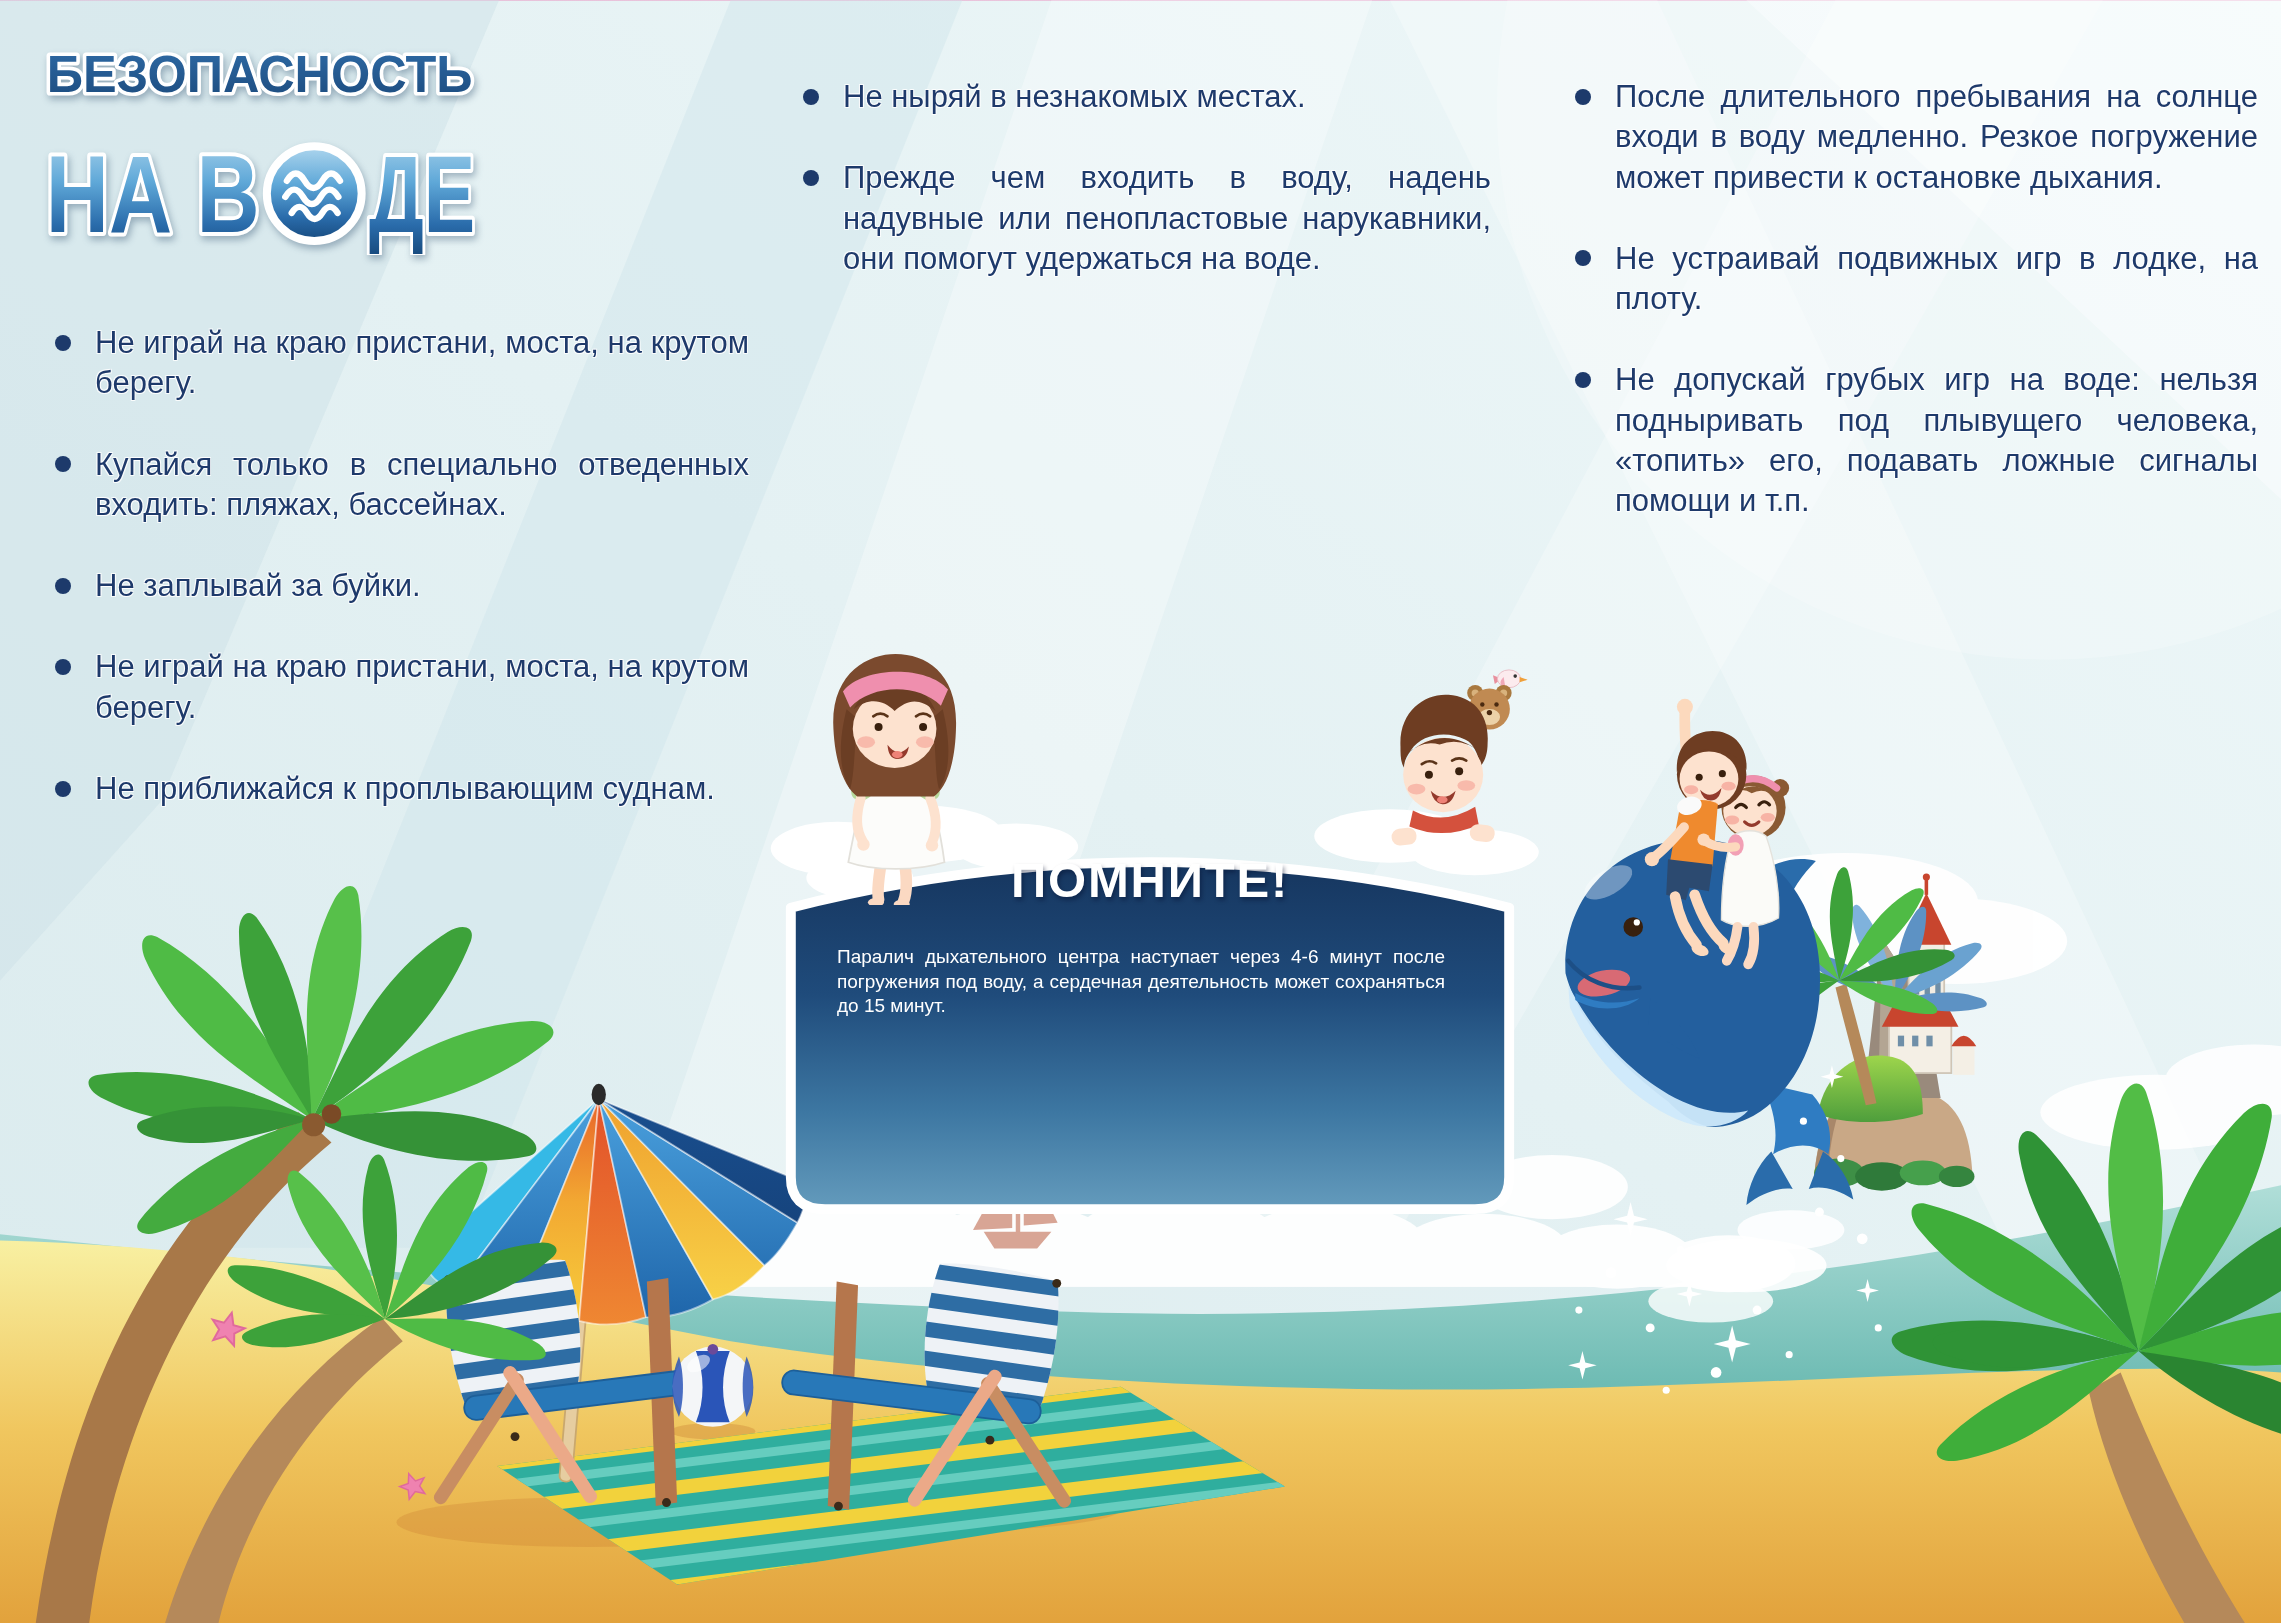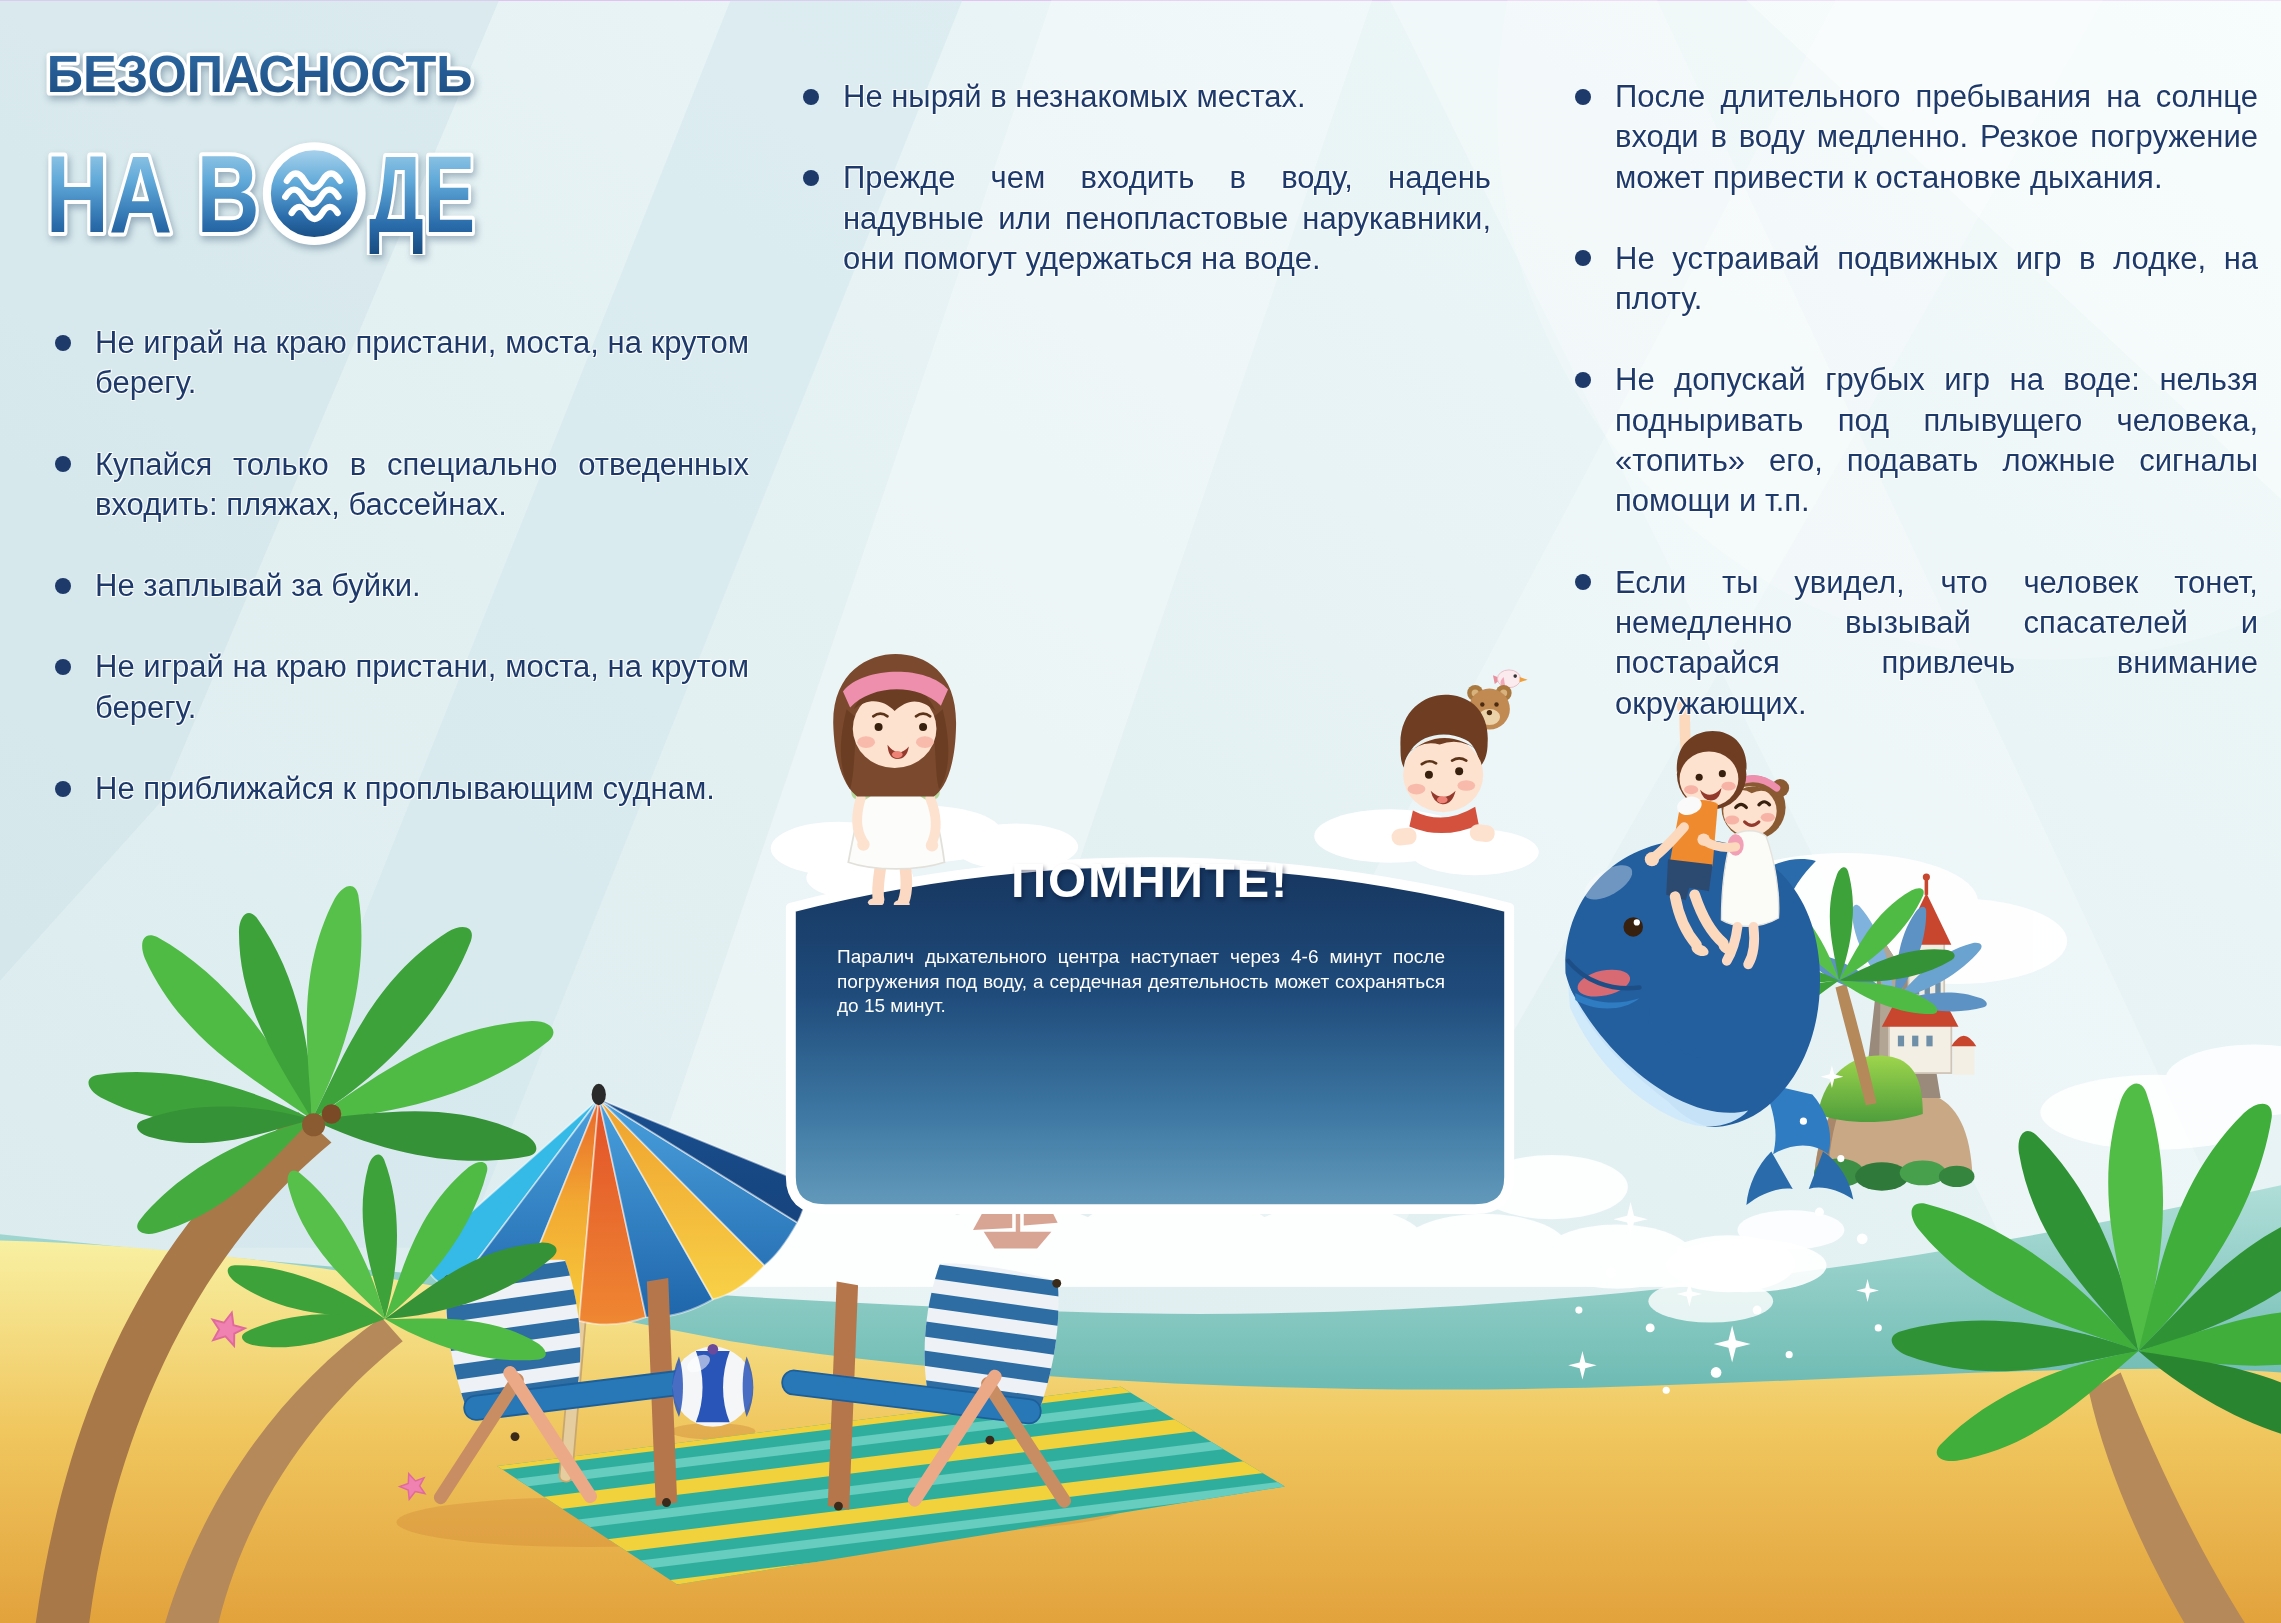--- a/index.html
+++ b/index.html
@@ -1,18 +1,18 @@
 <!DOCTYPE html>
 <html style="font-size:14.3px"><head>
 <meta charset="utf-8">
 <style>
   html,body{margin:0;padding:0;background:#9fb6bd;}
   .poster{
     position:relative;width:2281px;height:1624px;overflow:hidden;
-    font-family:"Liberation Sans",sans-serif;background:#d946ef;
+    font-family:"Liberation Sans",sans-serif;background:#ec4899;
   }
   .layer{position:absolute;left:0;top:0;width:2281px;height:1624px;}
   
   .title-block{position:absolute;left:41px;top:39px;width:438px;height:225px;}
   .title-block svg{filter:drop-shadow(2.7px 4.5px 3.6px rgba(25,60,95,.35));}
   .title-block text{font-family:"Liberation Sans",sans-serif;font-weight:bold;}
   
   ul.rules{position:absolute;margin:0;padding:0;list-style:none;}
   ul.rules li{
     position:relative;padding-left:45px;margin:0 0 41px 0;
@@ -457,21 +457,20 @@
     <li>Не приближайся к проплывающим суднам.</li>
   </ul>
   <ul class="rules col-mid">
     <li>Не ныряй в незнакомых местах.</li>
     <li>Прежде чем входить в воду, надень надувные или пенопластовые нарукавники, они помогут удержаться на воде.</li>
   </ul>
   <ul class="rules col-right">
     <li>После длительного пребывания на солнце входи в воду медленно. Резкое погружение может привести к остановке дыхания.</li>
     <li>Не устраивай подвижных игр в лодке, на плоту.</li>
     <li>Не допускай грубых игр на воде: нельзя подныривать под плывущего человека, «топить» его, подавать ложные сигналы помощи и т.п.</li>
-    <li>Если ты увидел, что человек тонет, немедленно вызывай спасателей и постарайся привлечь внимание окружающих.</li>
   </ul>
 
   <section class="panel">
     <svg class="panel-bg" viewBox="0 0 820 445" preserveAspectRatio="none">
       <defs>
         <linearGradient id="panelG" x1="0" y1="0" x2="0" y2="1">
           <stop offset="0" stop-color="#16365f"></stop>
             <stop offset="0.38" stop-color="#1f4b7b"></stop>
           <stop offset="0.72" stop-color="#3d77a2"></stop>
             <stop offset="1" stop-color="#649bbc"></stop>

